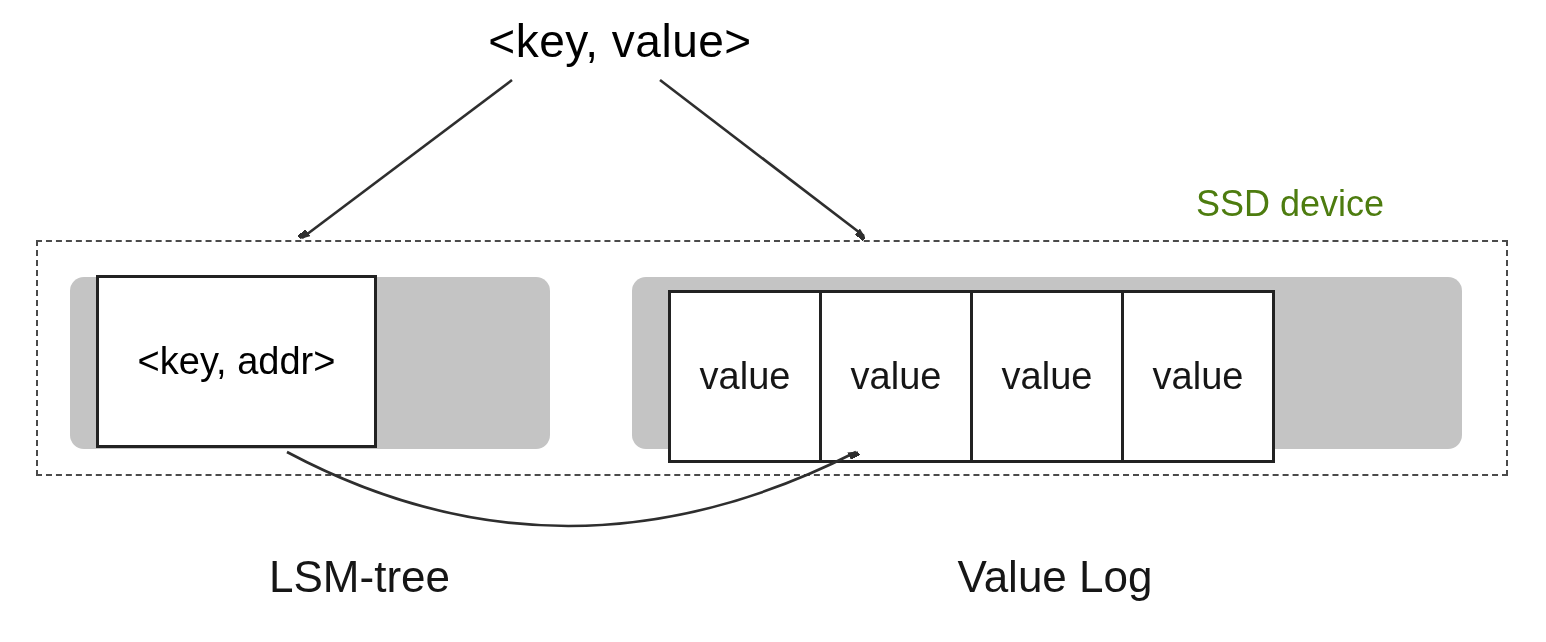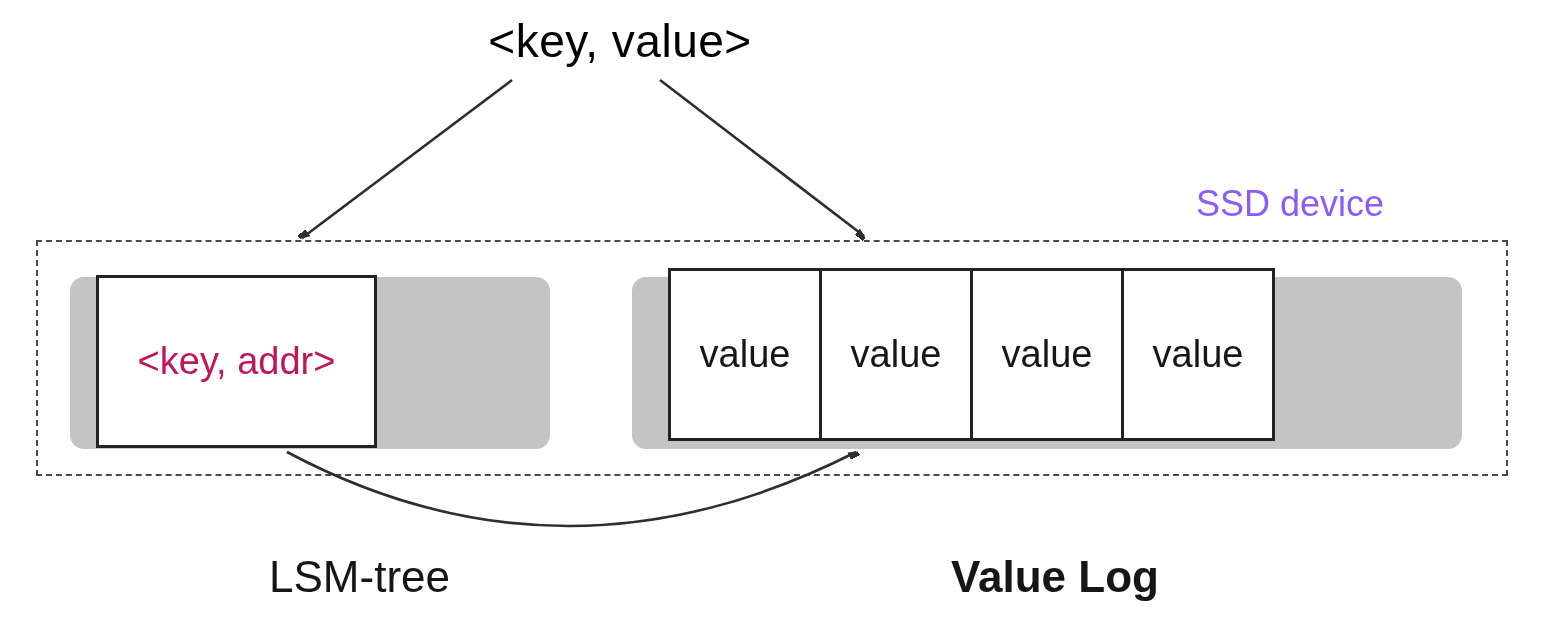--- a/index.html
+++ b/index.html
@@ -26,21 +26,21 @@
     letter-spacing: 0.5px;
     color: #000000;
   }
   .ssd-label {
     position: absolute;
     left: 1160px;
     top: 183px;
     width: 260px;
     text-align: center;
     font-size: 36px;
-    color: #8b5cf6;
+    color: #4d7c0f;
   }
   .ssd-box {
     position: absolute;
     left: 36px;
     top: 240px;
     width: 1472px;
     height: 236px;
     border: 2px dashed #4a4a4a;
     box-sizing: border-box;
     background: transparent;
@@ -62,32 +62,32 @@
   }
   .white-box {
     position: absolute;
     box-sizing: border-box;
     background: #ffffff;
     border: 3px solid #222222;
     display: flex;
     align-items: center;
     justify-content: center;
     font-size: 38px;
-    color: #be185d;
+    color: #000000;
   }
   .lsm-box {
     left: 96px;
     top: 275px;
     width: 281px;
     height: 173px;
   }
   .cells-row {
     position: absolute;
     left: 668px;
-    top: 268px;
+    top: 290px;
     height: 209px;
     display: flex;
   }
   .value-cell {
     position: relative;
     box-sizing: border-box;
     width: 154px;
     height: 173px;
     background: #ffffff;
     border: 3px solid #222222;
@@ -109,21 +109,20 @@
   }
   .lsm-label {
     left: 120px;
     width: 330px;
     text-align: right;
   }
   .vlog-label {
     left: 890px;
     width: 330px;
     text-align: center;
-    font-weight: bold;
   }
   .arrow-layer {
     position: absolute;
     left: 0;
     top: 0;
     width: 1546px;
     height: 642px;
     pointer-events: none;
     z-index: 5;
   }

